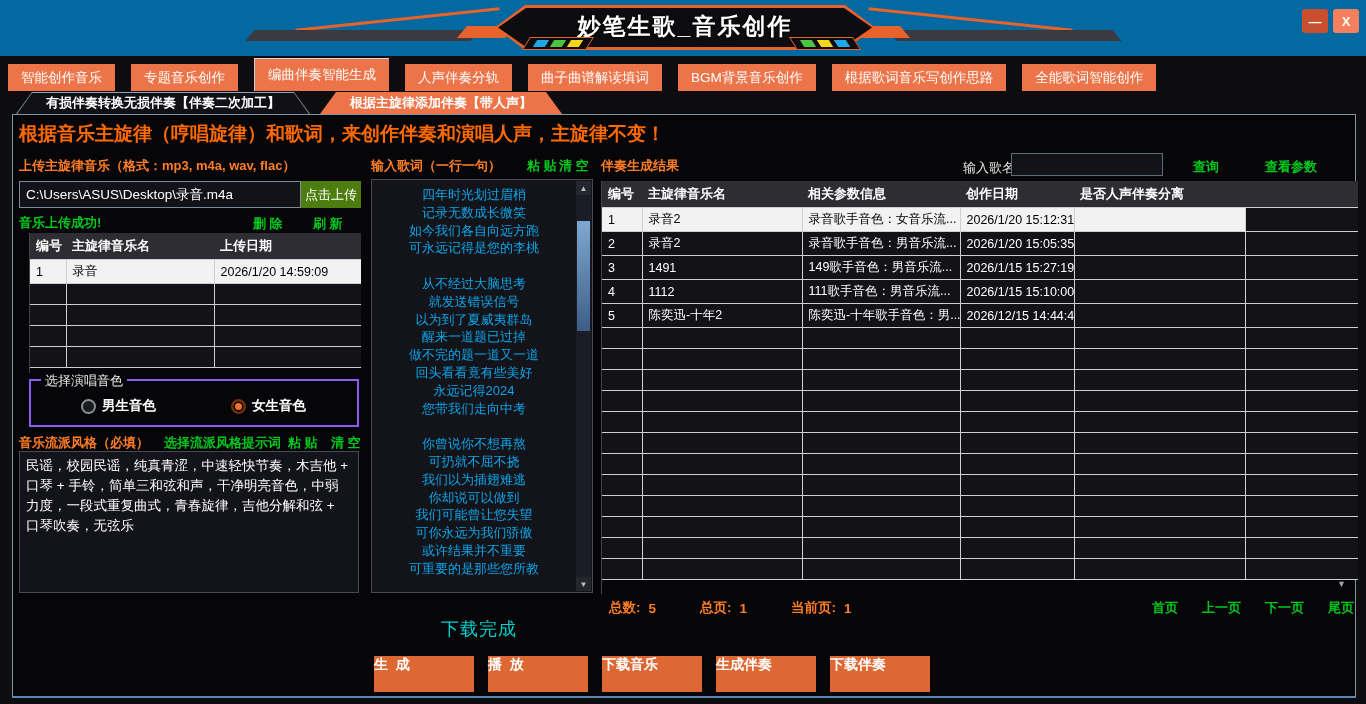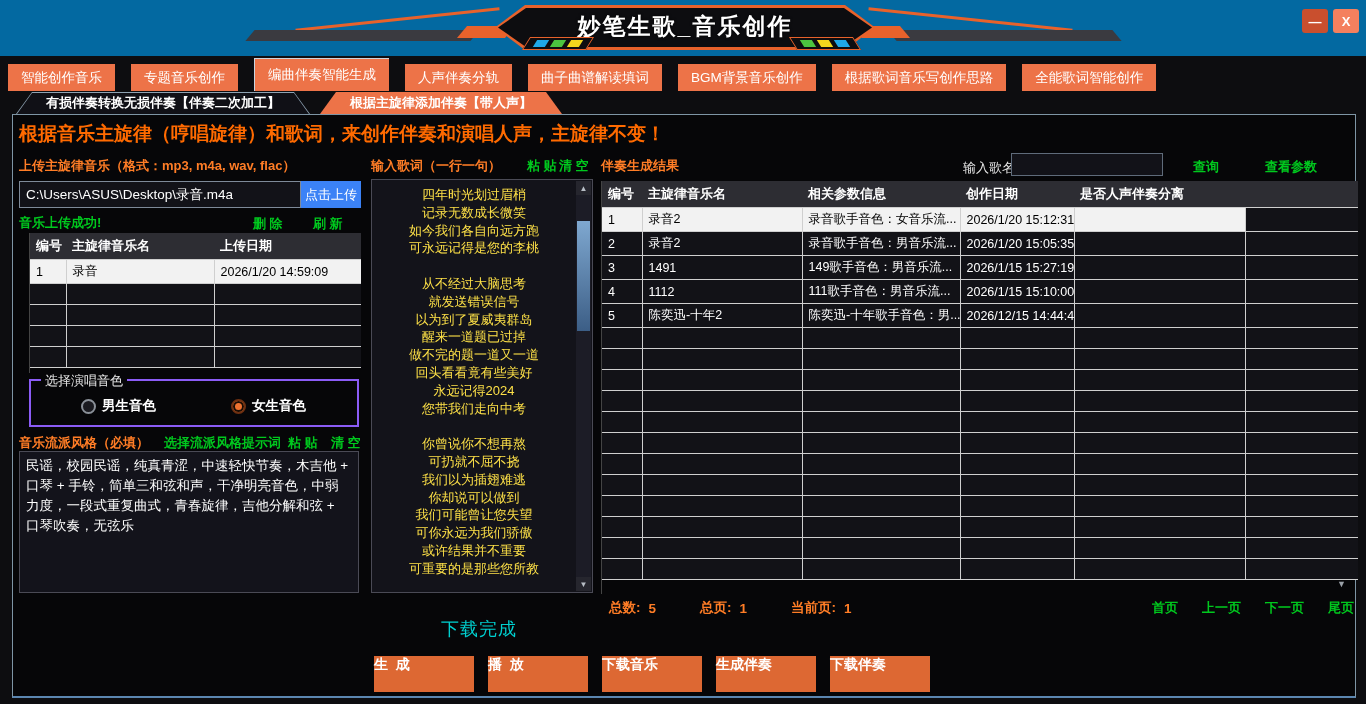--- a/index.html
+++ b/index.html
@@ -58,21 +58,21 @@
   #headline { position:absolute; left:6px; top:6px; color:#FF6A00; font-size:19px; font-weight:bold; }
 
   .olabel { color:#FF7D26; font-size:13px; font-weight:bold; white-space:nowrap; }
   .glink  { color:#00C81E; font-size:13px; font-weight:bold; white-space:nowrap; cursor:default; }
   .wlabel { color:#E8E8E8; font-size:13px; white-space:nowrap; }
 
   
   #upload-label { left:6px; top:42px; }
   #file-input { left:6px; top:66px; width:282px; height:27px; background:#121218; border:1px solid #7E8A99;
     color:#fff; font-size:13.5px; padding:0 6px; }
-  #upload-btn { left:288px; top:66px; width:60px; height:27px; background:#3b82f6; color:#fff;
+  #upload-btn { left:288px; top:66px; width:60px; height:27px; background:#4d7c0f; color:#fff;
     border:none; font-size:13px; cursor:default; }
   #upload-status { left:6px; top:99px; }
   #delete-link { left:240px; top:100px; }
   #refresh-link { left:300px; top:100px; }
 
   table.dtbl { border-collapse:collapse; table-layout:fixed; width:100%; background:#121217; }
   table.dtbl th { background:#2D2D33; color:#fff; font-size:13px; font-weight:bold; text-align:left;
     padding:4px 6px; border-bottom:1px solid #CFCFCF; white-space:nowrap; overflow:hidden; }
   table.dtbl td { color:#fff; font-size:12.5px; padding:3px 6px; border-bottom:1px solid #CFCFCF;
     border-right:1px solid #CFCFCF; white-space:nowrap; overflow:hidden; height:16px; }
@@ -101,21 +101,21 @@
   .mini-arrow { position:absolute; color:#9AA0A8; font-size:9px; right:9px; }
   #style-up { top:339px; } #style-down { top:464px; }
 
   
   #lyrics-label { left:358px; top:42px; }
   #lyrics-paste-link { left:514px; top:42px; }
   #lyrics-clear-link { left:546px; top:42px; }
   #lyrics-box { left:358px; top:64px; width:222px; height:414px; background:#13131A;
     border:1px solid #4A4A55; overflow:hidden; }
   #lyrics-content { position:absolute; left:0; top:6px; width:204px; text-align:center; }
-  .lyr-line { color:#fde047; font-size:13px; line-height:17.8px; white-space:nowrap; }
+  .lyr-line { color:#0ea5e9; font-size:13px; line-height:17.8px; white-space:nowrap; }
   #lyrics-scrollbar { position:absolute; right:1px; top:1px; width:15px; height:410px; background:#1C1C26; }
   .sb-arrow { position:absolute; left:0; width:15px; height:14px; background:#26262E; color:#B8BEC6;
     font-size:8px; display:flex; align-items:center; justify-content:center; }
   .sb-arrow.up { top:0; } .sb-arrow.down { bottom:0; }
   #lyrics-thumb { position:absolute; left:1px; top:40px; width:13px; height:110px;
     background:linear-gradient(180deg,#7FA8D0,#3C5E86); }
 
   
   #results-label { left:588px; top:42px; }
   #songname-label { left:950px; top:44px; }

